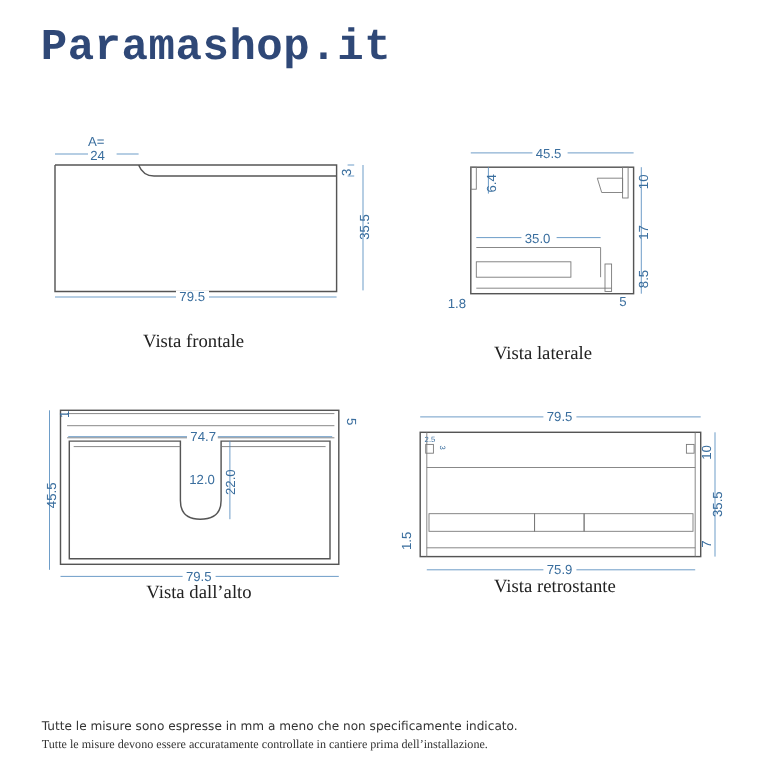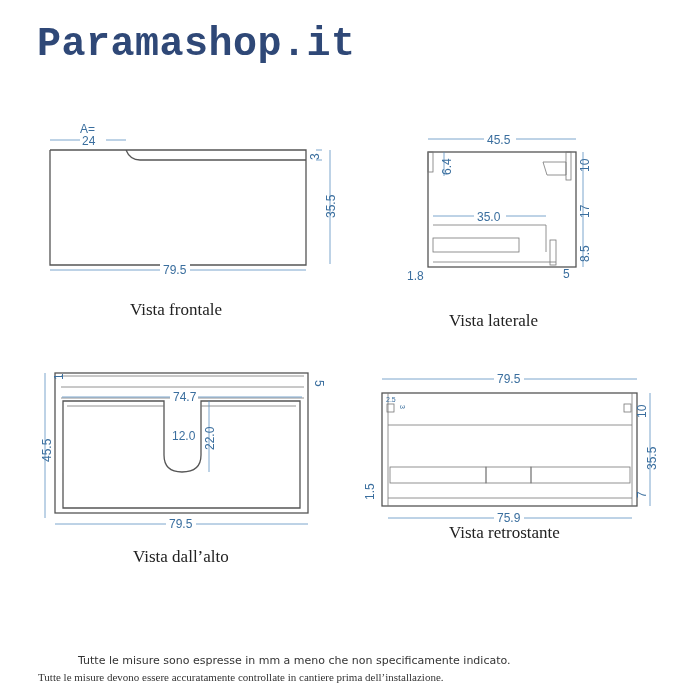--- a/index.html
+++ b/index.html
@@ -108,17 +108,17 @@
     <text class="dimtext" transform="translate(646,418) rotate(-90)">10</text>
     <text class="dimtext" transform="translate(646,498) rotate(-90)">7</text>
     <text class="dimtext" transform="translate(374,500) rotate(-90)">1.5</text>
     <text class="dimtext-sm" x="386" y="402">2.5</text>
     <text class="dimtext-sm" transform="translate(400,405) rotate(90)">3</text>
   </g>
 </svg>
 
 <div class="caption" style="left:130px; top:300px;">Vista frontale</div>
 <div class="caption" style="left:449px; top:301px;margin-top:10px;">Vista laterale</div>
-<div class="caption" style="left:133px; top:547px;">Vista dall’alto</div>
+<div class="caption" style="left:133px; top:529px;">Vista dall’alto</div>
 <div class="caption" style="left:449px; top:523px;">Vista retrostante</div>
 
-<div class="note" style="top:654px;margin-left:40px;">Tutte le misure sono espresse in mm a meno che non specificamente indicato.</div>
+<div class="note" style="top:654px;">Tutte le misure sono espresse in mm a meno che non specificamente indicato.</div>
 <div class="note" style="top:671px;font-family:Liberation Serif, serif;">Tutte le misure devono essere accuratamente controllate in cantiere prima dell’installazione.</div>
 
 </body></html>

